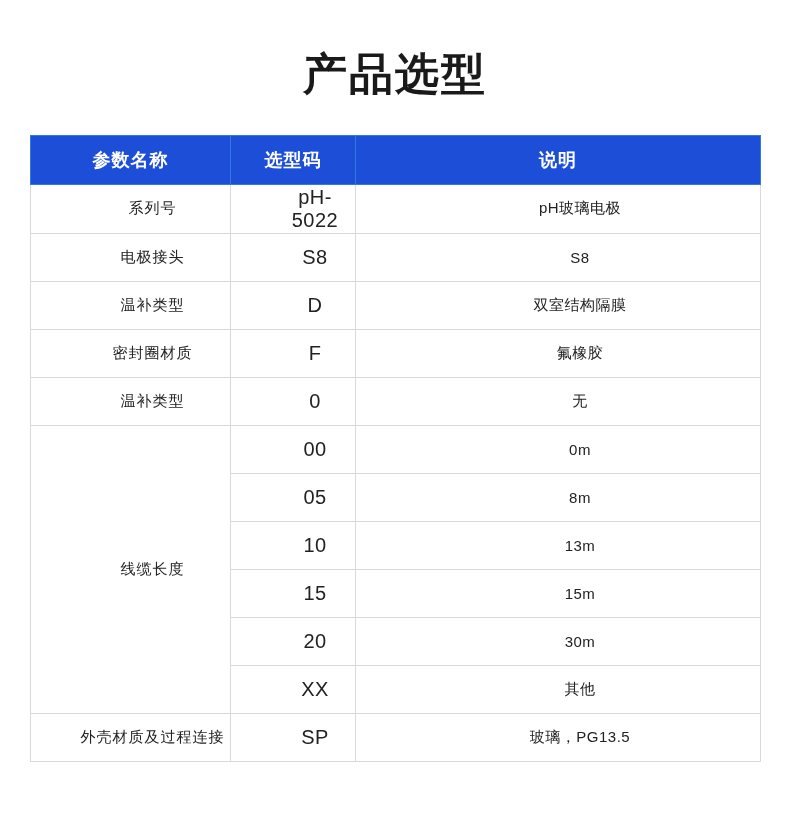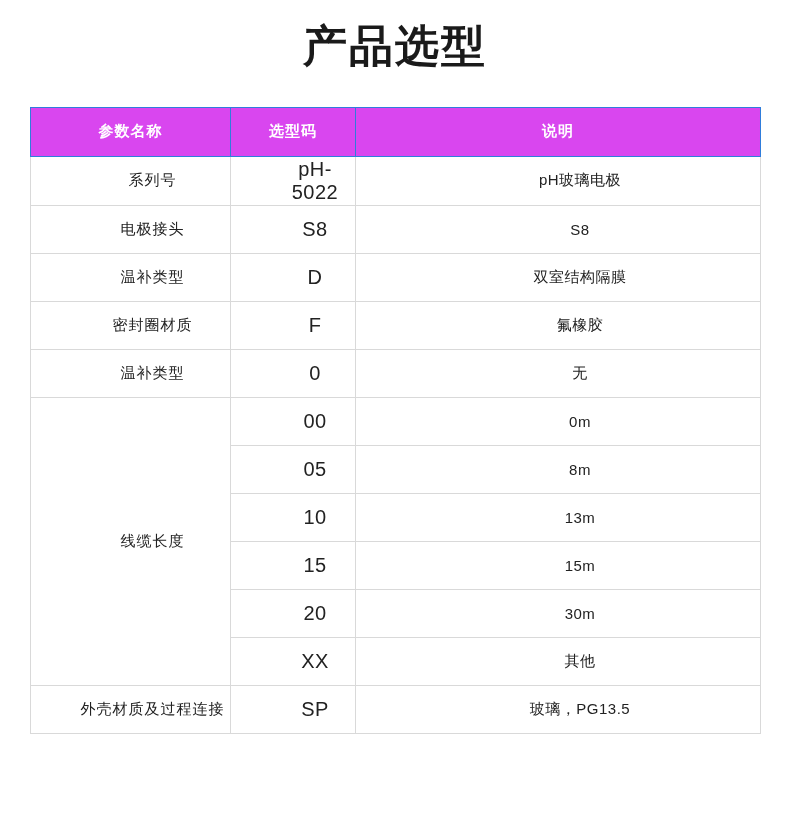--- a/index.html
+++ b/index.html
@@ -20,41 +20,41 @@
     position: relative;
     box-sizing: border-box;
   }
   .page-title {
     text-align: center;
     font-size: 44px;
     font-weight: bold;
     letter-spacing: 2px;
     color: #1a1a1a;
     margin: 0;
-    padding-top: 20px;
+    padding-top: 48px;
     padding-bottom: 34px;
     line-height: 1.2;
   }
   .table-wrap {
     padding: 0 30px;
     box-sizing: border-box;
   }
   table.spec-table {
     width: 730px;
     border-collapse: collapse;
     table-layout: fixed;
     border: 1px solid #d6d6d6;
   }
   table.spec-table col.c1 { width: 200px; }
   table.spec-table col.c2 { width: 125px; }
   table.spec-table col.c3 { width: 405px; }
   table.spec-table thead th {
-    background: #d946ef;
+    background: #1d4ed8;
     color: #ffffff;
-    font-size: 15px;
+    font-size: 18px;
     font-weight: bold;
     height: 46px;
     border: 1px solid #2f7ddb;
     letter-spacing: 1px;
   }
   table.spec-table tbody td {
     border: 1px solid #d9d9d9;
     height: 45px;
     text-align: center;
     font-size: 15px;

